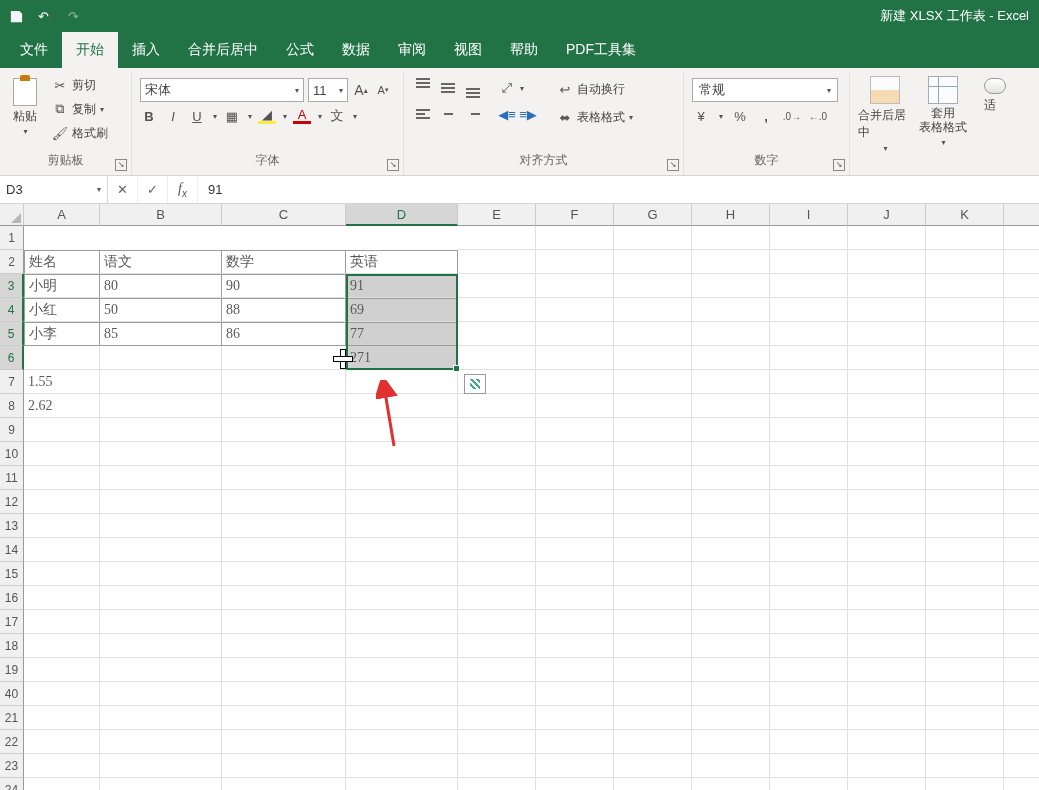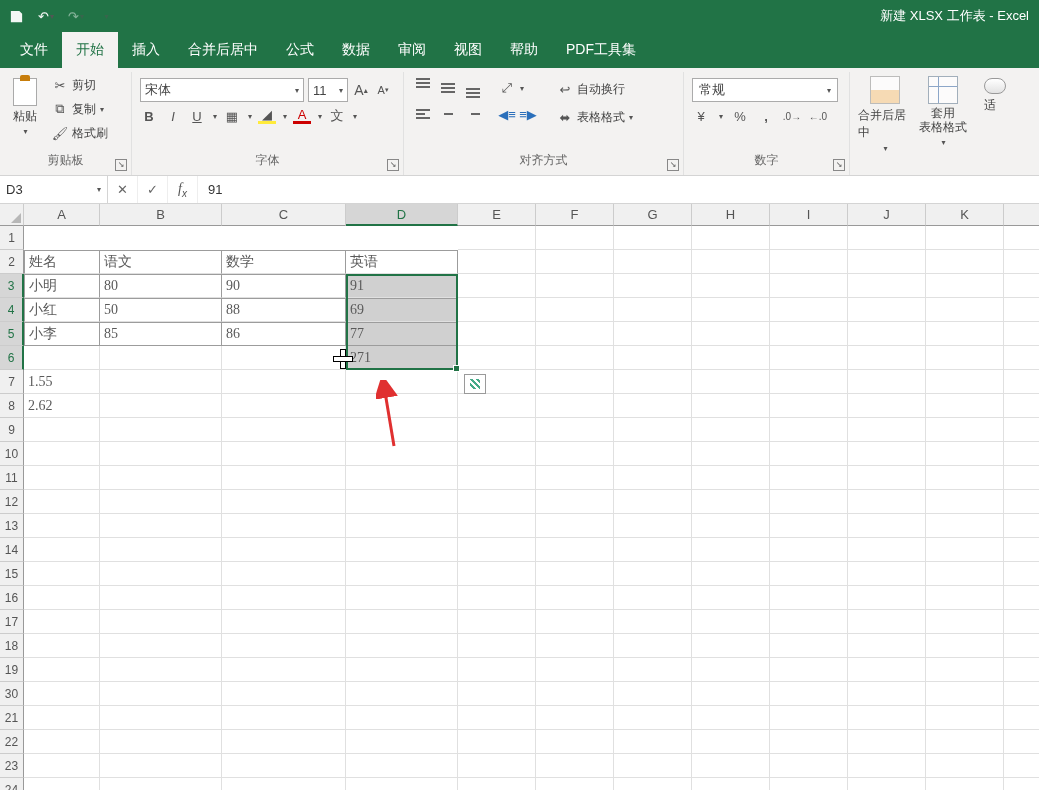--- a/index.html
+++ b/index.html
@@ -365,21 +365,21 @@
       <div class="row-h">10</div>
       <div class="row-h">11</div>
       <div class="row-h">12</div>
       <div class="row-h">13</div>
       <div class="row-h">14</div>
       <div class="row-h">15</div>
       <div class="row-h">16</div>
       <div class="row-h">17</div>
       <div class="row-h">18</div>
       <div class="row-h">19</div>
-      <div class="row-h">30</div>
+      <div class="row-h">40</div>
       <div class="row-h">21</div>
       <div class="row-h">22</div>
       <div class="row-h">23</div>
       <div class="row-h">24</div>
     </div>
   <div class="cells" id="cells">
       <div class="cell-row">
         <div class="cell" style="width: 76px; visibility: hidden;"></div>
         <div class="cell" style="width: 122px; visibility: hidden;"></div>
         <div class="cell" style="width: 124px; visibility: hidden;"></div>

